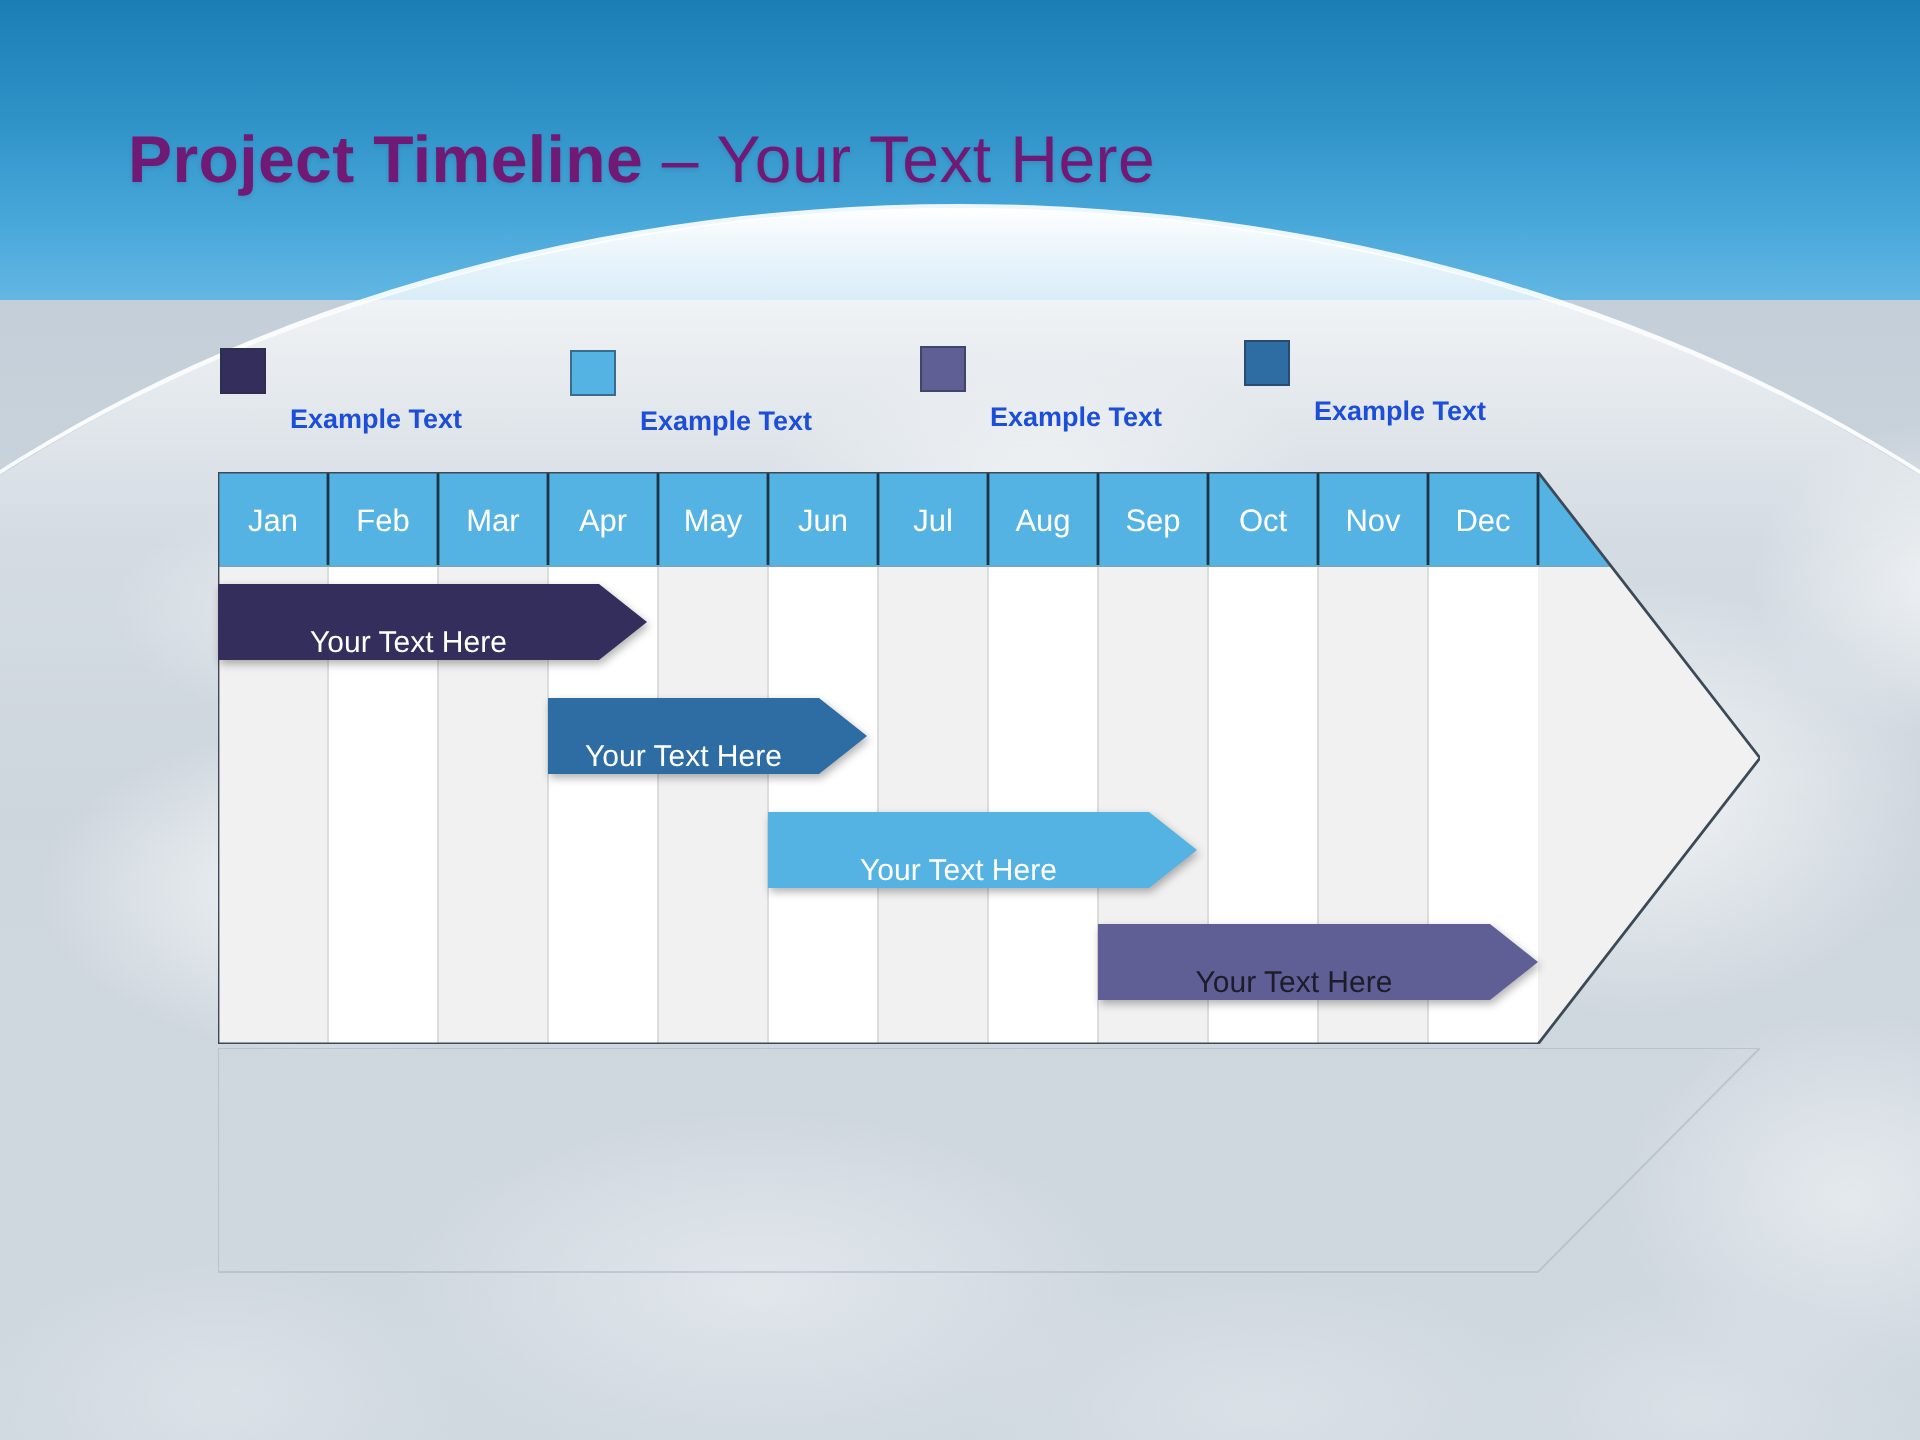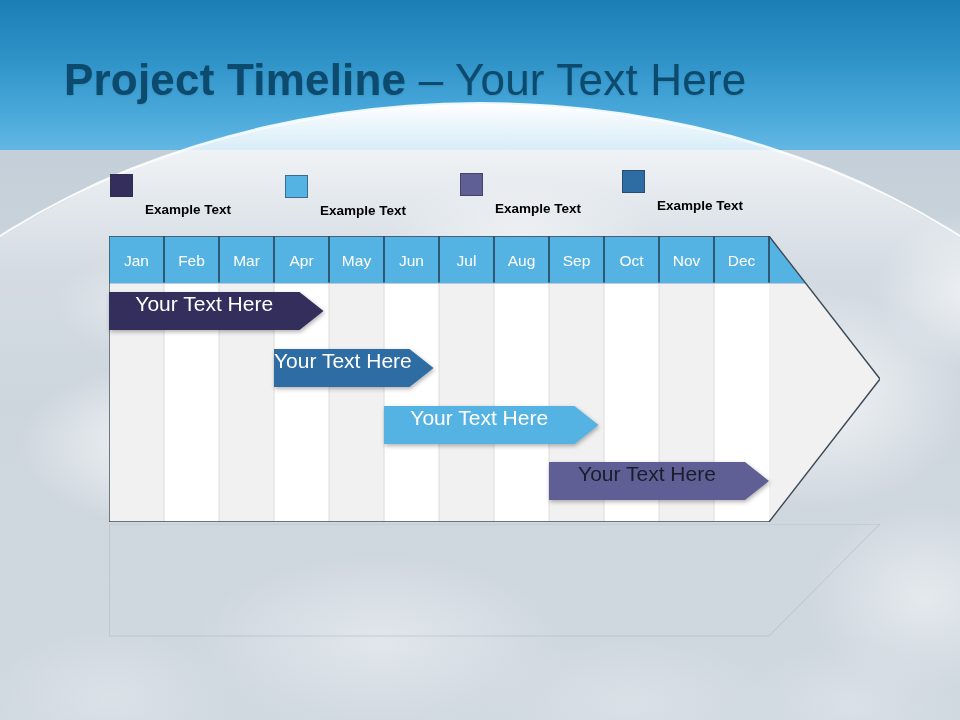--- a/index.html
+++ b/index.html
@@ -61,64 +61,64 @@
     left:-262px; top:102px;
     width:1484px; height:560px;
     border-radius:50% 50% 0 0 / 100% 100% 0 0;
     border-top:3px solid rgba(255,255,255,.9);
     background:transparent;
   }
 
   
   .title{
     position:absolute; left:64px; top:58px;
-    color:#0c4a6e;
-    font-size:44px;
+    color:#701a75;
+    font-size:33px;
     line-height:44px;
     letter-spacing:.2px;
     white-space:nowrap;
     text-shadow:0 1px 2px rgba(0,0,0,.10);
     text-align:center;
   }
   .title .b{ font-weight:bold; }
   .title .n{ font-weight:normal; }
 
   
   .legend{ position:absolute; left:110px; top:168px; width:720px; height:28px; }
   .legend-item{ position:absolute; top:0; height:26px; display:flex; align-items:center; }
   .legend-sw{
     width:23px; height:23px;
     border:1px solid rgba(40,50,70,.55);
     flex:0 0 auto;
   }
   .legend-label{
     margin-left:12px;
-    font-size:13.5px; font-weight:bold; color:#000000;
+    font-size:13.5px; font-weight:bold; color:#1d4ed8;
     white-space:nowrap;
     margin-top:48px;
   }
   .li0{ left:0px;   top:4px; }
   .li1{ left:175px; top:5px; }
   .li2{ left:350px; top:3px; }
   .li3{ left:512px; top:0px; }
 
   
   .chart{
     position:absolute;
     left:109px; top:236px;
     width:771px; height:342px;
   }
   
   .chart svg{ position:absolute; left:0; top:0; }
 
   .bar{
     position:absolute;
     height:38px;
-    display:flex; align-items:flex-start;
-    font-size:21px;
+    display:flex; align-items:flex-end;
+    font-size:15px;
     white-space:nowrap;
     filter:drop-shadow(1px 2px 2px rgba(0,0,0,.30));
   }
   .bar .bar-shape{
     position:absolute; inset:0;
     clip-path:polygon(0 0, calc(100% - 24px) 0, 100% 50%, calc(100% - 24px) 100%, 0 100%);
   }
   .bar .bar-text{
     position:relative;
     width:calc(100% - 24px);

